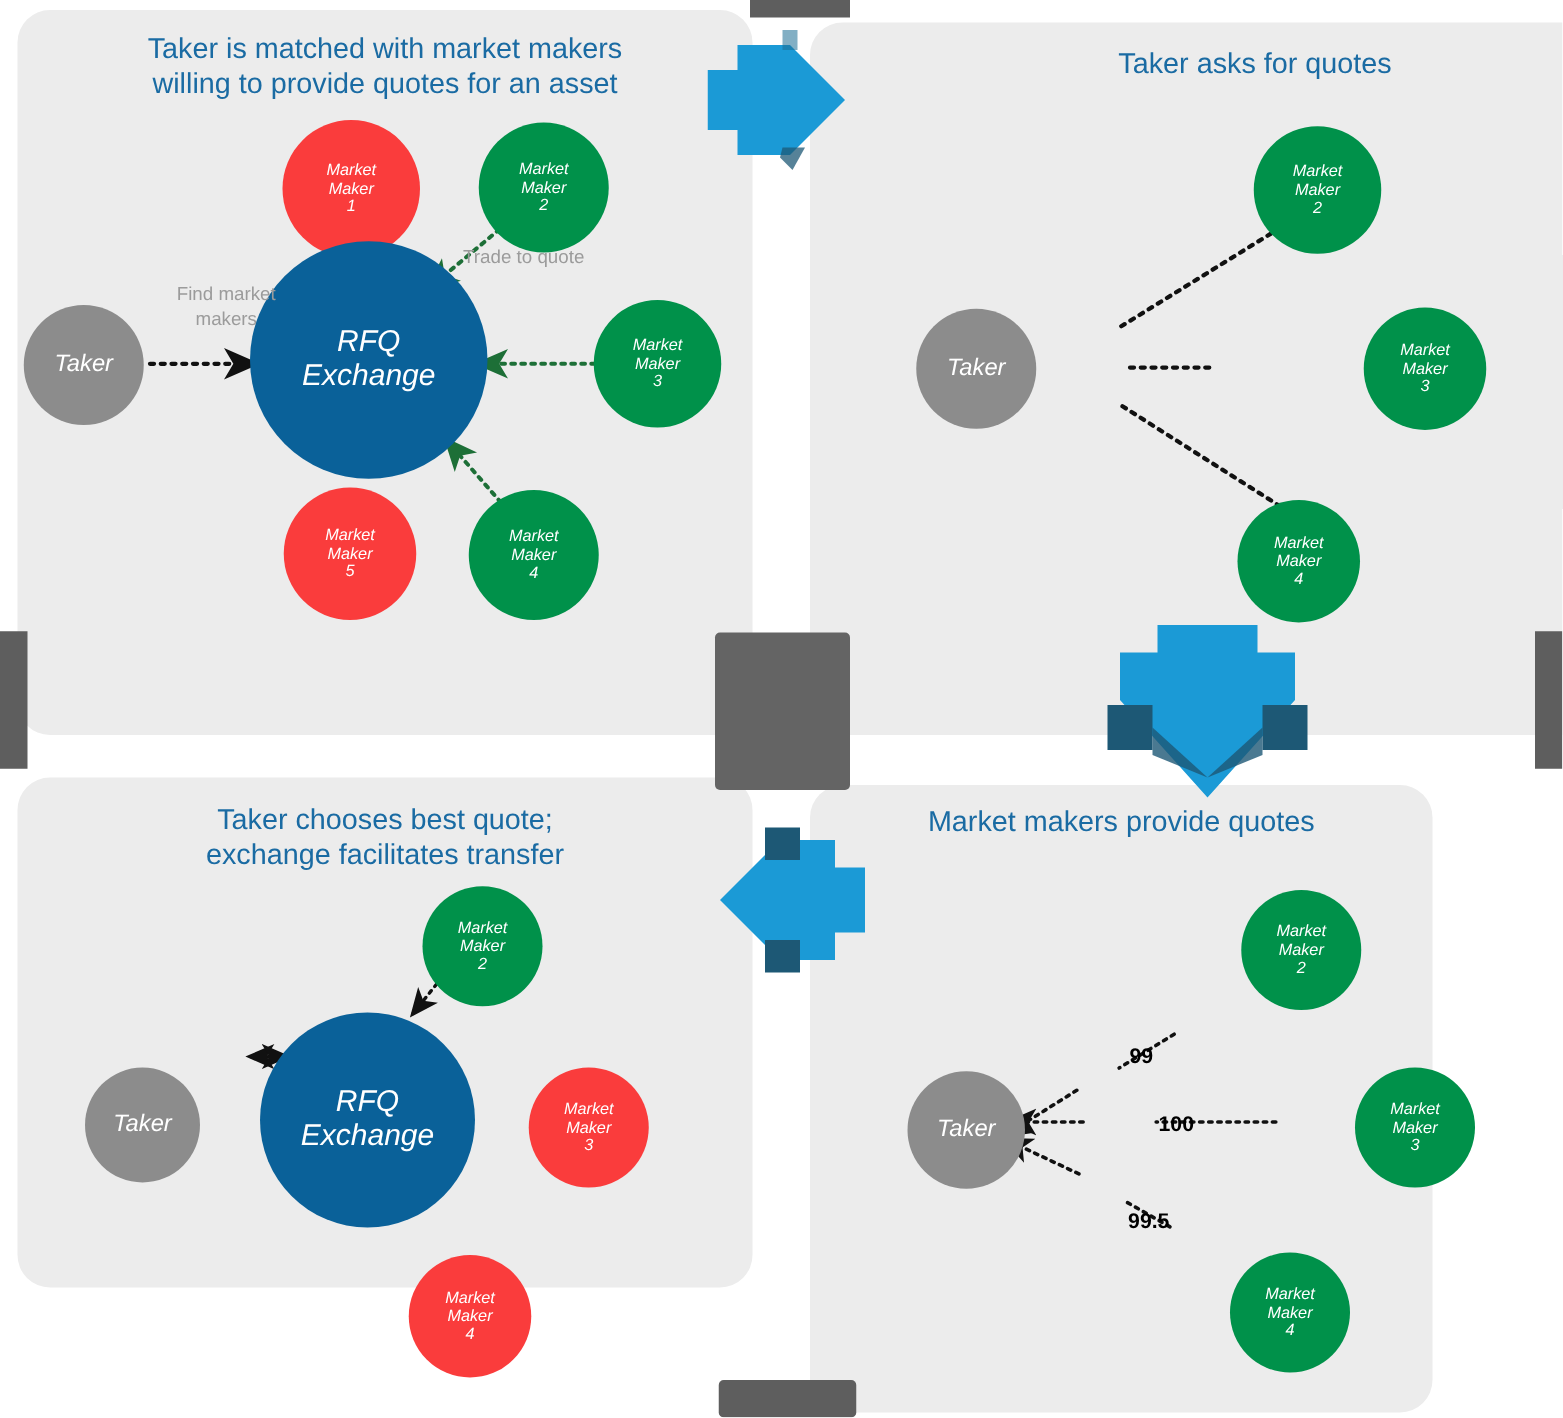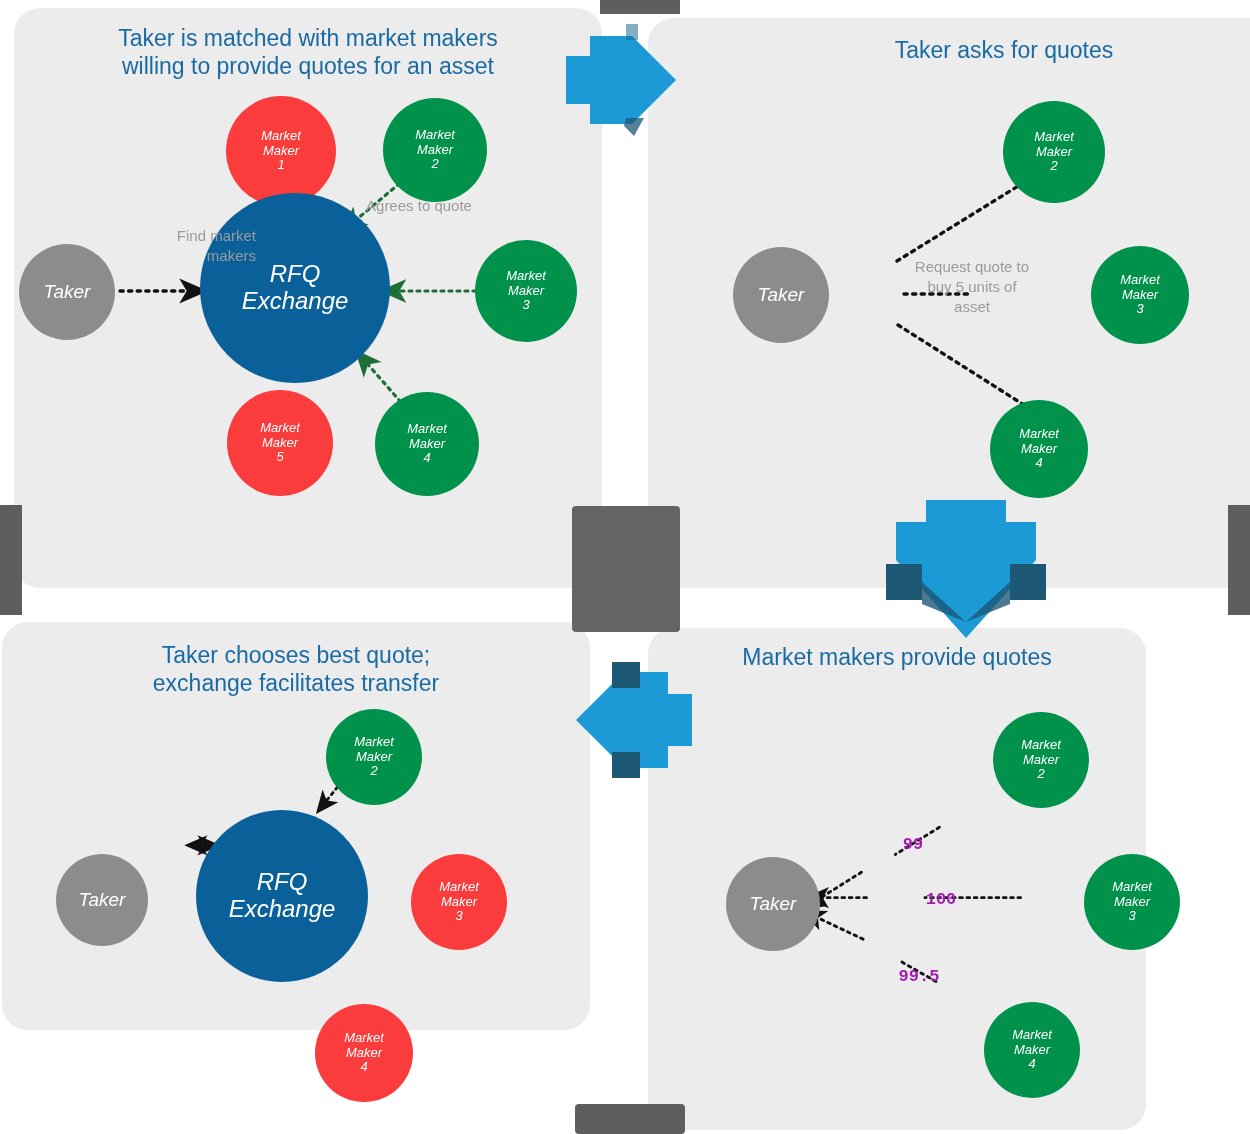--- a/index.html
+++ b/index.html
@@ -17,21 +17,21 @@
     background: #ffffff;
     overflow: hidden;
   }
   .panel {
     position: absolute;
     background: #ececec;
     border-radius: 26px;
   }
   #panel-tl { left: 14px;  top: 8px;    width: 588px; height: 580px; }
   #panel-tr { left: 648px; top: 18px;   width: 712px; height: 570px; }
-  #panel-bl { left: 2px;  top: 622px;  width: 588px; height: 408px; }
+  #panel-bl { left: 14px;  top: 622px;  width: 588px; height: 408px; }
   #panel-br { left: 648px; top: 628px;  width: 498px; height: 502px; }
 
   .panel-title {
     position: absolute;
     left: 0;
     right: 0;
     text-align: center;
     color: #1a6ba3;
     font-size: 23px;
     line-height: 28px;
@@ -63,21 +63,21 @@
     position: absolute;
     color: #9b9b9b;
     font-size: 15px;
     line-height: 20px;
     text-align: center;
     white-space: pre-line;
     z-index: 6;
     pointer-events: none;
   }
   .edge-label.bold { font-weight: bold; color: #8f8f8f; }
-  .edge-label.num  { font-weight: bold; color: #a21caf; font-size: 17px; font-family: Liberation Mono, monospace; }
+  .edge-label.num  { font-weight: bold; color: #000000; font-size: 17px; }
 
   svg.edges {
     position: absolute;
     left: 0; top: 0;
     width: 100%;
     height: 100%;
     overflow: visible;
     z-index: 2;
   }
 
@@ -140,23 +140,23 @@
     <div class="node node-mm" style="left:361px; top:384px; width:104px; height:104px;">Market
 Maker
 4</div>
     <div class="node node-mm-red" style="left:213px; top:382px; width:106px; height:106px;">Market
 Maker
 5</div>
     <div class="node node-taker" style="left:5px; top:236px; width:96px; height:96px;">Taker</div>
     <div class="node node-exch" style="left:186px; top:185px; width:190px; height:190px;">RFQ
 Exchange</div>
 
-    <div class="edge-label" style="left:92px; top:218px; width:150px;text-align:right;">Find market
+    <div class="edge-label" style="left:92px; top:218px; width:150px;">Find market
 makers</div>
-    <div class="edge-label" style="left:320px; top:188px; width:170px;">Agrees to quote</div>
+    <div class="edge-label" style="left:320px; top:188px; width:170px;">Trade to quote</div>
   </div>
 
   <div class="panel" id="panel-tr">
     <div class="panel-title" style="top:18px;">Taker asks for quotes</div>
 
     <svg class="edges" viewBox="0 0 588 570">
       <defs>
         <marker id="arrBlackTR" markerWidth="9" markerHeight="9" refX="7" refY="4.5" orient="auto" markerUnits="strokeWidth">
           <path d="M0,0.8 L8.5,4.5 L0,8.2 L2.2,4.5 Z" fill="#111111"></path>
         </marker>
@@ -174,23 +174,20 @@
     <div class="node node-mm" style="left:355px; top:83px; width:102px; height:102px;">Market
 Maker
 2</div>
     <div class="node node-mm" style="left:443px; top:228px; width:98px; height:98px;">Market
 Maker
 3</div>
     <div class="node node-mm" style="left:342px; top:382px; width:98px; height:98px;">Market
 Maker
 4</div>
 
-    <div class="edge-label" style="left:245px; top:239px; width:158px;">Request quote to
-buy 5 units of
-asset</div>
   </div>
 
   <div class="panel" id="panel-bl">
     <div class="panel-title" style="top:19px;">Taker chooses best quote;
 exchange facilitates transfer</div>
 
     <svg class="edges" viewBox="0 0 588 508">
       <defs>
         <marker id="arrBlackBLs" markerWidth="9" markerHeight="9" refX="7" refY="4.5" orient="auto" markerUnits="strokeWidth">
           <path d="M0,0.8 L8.5,4.5 L0,8.2 L2.2,4.5 Z" fill="#111111"></path>

